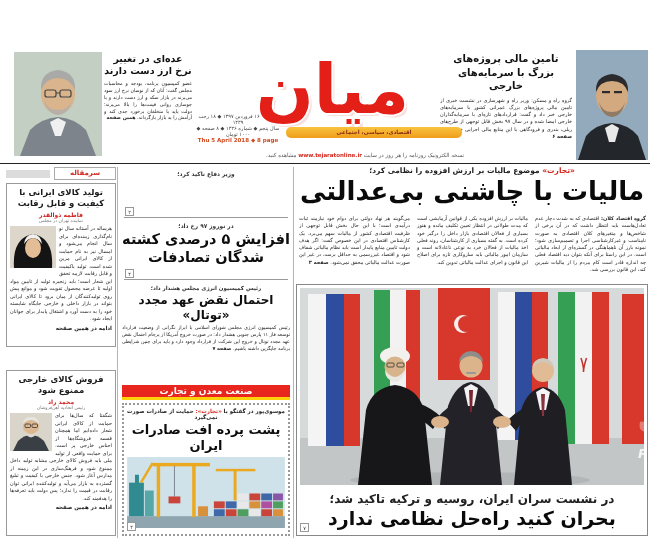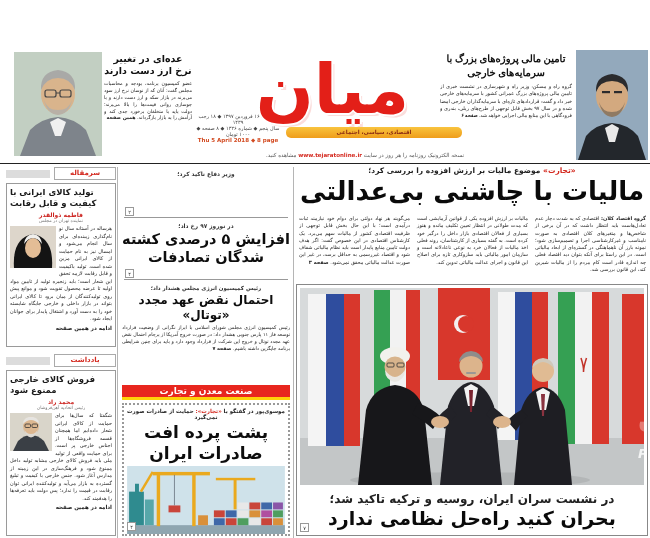--- a/index.html
+++ b/index.html
@@ -10,21 +10,21 @@
   .hl { font-weight:bold; color:#111; }
   .red { color:#d42a20; }
   .pagebox { position:absolute; left:3px; bottom:3px; width:9px; height:9px; border:1px solid #999; background:#fff; font-size:5px; line-height:8px; text-align:center; color:#333; }
   .vrule { position:absolute; top:167px; height:371px; width:0; border-left:1px solid #b5b5b5; }
   .hdiv { position:absolute; height:0; border-top:1px solid #999; }
   .labelrow { height:13px; }
   .labelrow .bar { position:absolute; right:66px; left:0; top:3px; height:8px; background:#dcdcdc; }
   .labelrow .lbox { position:absolute; right:0; top:0; width:62px; height:13px; border:1px solid #aaa; background:#fff;
                     font-size:7px; line-height:11px; text-align:center; font-weight:bold; color:#d42a20; }
   .sidebox { border:1px solid #9a9a9a; background:#fff; padding:3px; overflow:hidden; }
-  .sidebox .shl { font-size:8.5px; font-weight:bold; text-align:left; line-height:1.3; }
+  .sidebox .shl { font-size:8.5px; font-weight:bold; text-align:center; line-height:1.3; }
   .sidebox .auth { font-size:6px; font-weight:bold; color:#cc2420; text-align:center; margin-top:2px; }
   .sidebox .role { font-size:4.5px; color:#777; text-align:center; margin-bottom:2px; }
   .sidebox .floatimg { float:left; margin:1px 3px 1px 0; }
   .sidebox p { font-size:5px; line-height:1.5; text-align:justify; color:#222; }
   .sidebox .more { font-size:5.5px; font-weight:bold; margin-top:2px; }
   .midkick { font-size:5.8px; font-weight:bold; color:#333; text-align:center; }
   .midhl { font-weight:bold; text-align:center; line-height:1.22; color:#0d0d0d; }
   .smallbody { font-size:5px; line-height:1.45; text-align:justify; color:#222; }
   .bold { font-weight:bold; }
 </style>
@@ -73,21 +73,21 @@
       <rect width="72" height="110" fill="#93a9bc"></rect>
       <path d="M2,110 L10,86 Q20,74 36,73 Q52,74 62,86 L70,110 Z" fill="#23272c"></path>
       <path d="M29,78 L36,74 L43,78 L39,92 L33,92 Z" fill="#e9e9e9"></path>
       <ellipse cx="36" cy="46" rx="16" ry="19" fill="#d3a97f"></ellipse>
       <path d="M20,42 Q19,26 36,24 Q53,26 52,42 Q48,31 36,31 Q24,31 20,42 Z" fill="#2b2b2d"></path>
       <rect x="26" y="41" width="8" height="2.2" fill="#2b2b2d"></rect>
       <rect x="38" y="41" width="8" height="2.2" fill="#2b2b2d"></rect>
       <path d="M23,52 Q26,66 36,67 Q46,66 49,52 Q46,62 36,62 Q26,62 23,52 Z" fill="#8f7a63"></path>
     </svg>
   </div>
-  <div class="abs" style="left:440px; top:52px; width:132px; height:110px; overflow:hidden;font-family:Liberation Serif, serif;">
+  <div class="abs" style="left:440px; top:52px; width:132px; height:110px; overflow:hidden;">
     <div class="hl center" style="font-size:10px; line-height:1.35;">تامین مالی پروژه‌های بزرگ با سرمایه‌های خارجی</div>
     <p class="smallbody" style="margin-top:4px;"><span>گروه راه و مسکن: وزیر راه و شهرسازی در نشست خبری از تامین مالی پروژه‌های بزرگ عمرانی کشور با سرمایه‌های خارجی خبر داد و گفت: قراردادهای تازه‌ای با سرمایه‌گذاران خارجی امضا شده و در سال ۹۷ بخش قابل توجهی از طرح‌های ریلی، بندری و فرودگاهی با این منابع مالی اجرایی خواهد شد.</span> <b>صفحه ۶</b></p>
   </div>
 
   <div class="abs" style="left:0; top:163px; width:650px; border-top:1.5px solid #222;"></div>
   <div class="vrule" style="left:117px;"></div>
   <div class="vrule" style="left:293px;"></div>
 
   <div class="abs labelrow" style="left:6px; top:167px; width:110px;">
     <div class="bar"></div>
@@ -102,24 +102,20 @@
         <rect width="46" height="42" fill="#ddd6cb"></rect>
         <path d="M4,42 Q2,12 23,8 Q44,12 42,42 Z" fill="#141414"></path>
         <ellipse cx="23" cy="22" rx="8" ry="10" fill="#e3bd96"></ellipse>
         <path d="M14,18 Q15,9 23,8 Q31,9 32,18 Q28,12 23,12 Q18,12 14,18 Z" fill="#f0efec"></path>
       </svg>
     </div>
     <p>هرساله در آستانه سال نو نام‌گذاری زیبنده‌ای برای سال انجام می‌شود و امسال نیز به نام حمایت از کالای ایرانی مزین شده است. تولید باکیفیت و قابل رقابت لازمه تحقق این شعار است؛ باید زنجیره تولید از تامین مواد اولیه تا عرضه محصول تقویت شود و موانع پیش روی تولیدکنندگان از میان برود تا کالای ایرانی بتواند در بازار داخلی و خارجی جایگاه شایسته خود را به دست آورد و اشتغال پایدار برای جوانان ایجاد شود.</p>
     <div class="more">ادامه در همین صفحه</div>
   </div>
 
-  <div class="abs labelrow" style="left:6px; top:354px; width:110px;">
-    <div class="bar"></div>
-    <div class="lbox">یادداشت</div>
-  </div>
   <div class="abs sidebox" style="left:6px; top:370px; width:110px; height:166px;">
     <div class="shl">فروش کالای خارجی ممنوع شود</div>
     <div class="auth">محمد راد</div>
     <div class="role">رئیس اتحادیه آهن‌فروشان</div>
     <div class="floatimg">
       <svg viewBox="0 0 42 38" width="42" height="38">
         <rect width="42" height="38" fill="#d9d5ca"></rect>
         <path d="M3,38 L8,28 Q14,22 21,22 Q28,22 34,28 L39,38 Z" fill="#3a3f45"></path>
         <ellipse cx="21" cy="13" rx="8" ry="9.5" fill="#dcb790"></ellipse>
         <path d="M13,11 Q13,4 21,3.5 Q29,4 29,11 Q25,7 21,7 Q17,7 13,11 Z" fill="#e6e4e0"></path>
@@ -155,21 +151,21 @@
     <p class="smallbody" style="margin-top:3px; font-size:4.8px;"><span>رئیس کمیسیون انرژی مجلس شورای اسلامی با ابراز نگرانی از وضعیت قرارداد توسعه فاز ۱۱ پارس جنوبی هشدار داد: در صورت خروج آمریکا از برجام احتمال نقض عهد مجدد توتال و خروج این شرکت از قرارداد وجود دارد و باید برای چنین شرایطی برنامه جایگزین داشته باشیم. </span><b>صفحه ۷</b></p>
   </div>
   <div class="abs" style="left:122px; top:397px; width:168px; height:3px; background:#ffd10a;"></div>
 
   <div class="abs" style="left:122px; top:403px; width:168px; height:133px; border:2px dotted #999; background:#fff; overflow:hidden;">
     <div class="center" style="font-size:5.5px; font-weight:bold; margin-top:3px; color:#222;">
       <span>موسوی‌پور در گفتگو با</span>
       <span class="red">«تجارت»:</span>
       <span>حمایت از صادرات صورت نمی‌گیرد</span>
     </div>
-    <div class="midhl" style="font-size:17px; margin-top:2px;">پشت پرده افت صادرات ایران</div>
+    <div class="midhl" style="font-size:13px; margin-top:2px;">پشت پرده افت صادرات ایران</div>
     <div style="margin:3px auto 0; width:158px;">
       <svg viewBox="0 0 160 72" width="158" height="71">
         <rect width="160" height="72" fill="#cfe2ea"></rect>
         <rect y="60" width="160" height="12" fill="#8fa6b0"></rect>
         <rect x="2" y="26" width="15" height="34" fill="#2f8b8f"></rect>
         <rect x="18" y="34" width="9" height="26" fill="#57a7a9"></rect>
         <rect x="8" y="18" width="4" height="10" fill="#2f8b8f"></rect>
         <rect x="26" y="6" width="58" height="3.5" fill="#eaa91e"></rect>
         <rect x="30" y="9" width="3.5" height="52" fill="#eaa91e"></rect>
         <rect x="66" y="9" width="3.5" height="52" fill="#eaa91e"></rect>
@@ -197,21 +193,21 @@
             <rect x="148" y="53" width="10" height="7" fill="#d9903a"></rect>
           <rect x="72" y="50" width="10" height="10" fill="#d9903a"></rect>
         </g>
       </svg>
     </div>
     <div class="pagebox">۴</div>
   </div>
 
   <div class="abs center" style="left:297px; top:166px; width:350px; font-size:7.5px; font-weight:bold; color:#222;">
     <span class="red">«تجارت»</span>
-    <span>موضوع مالیات بر ارزش افزوده را بررسی کرد؛</span>
+    <span>موضوع مالیات بر ارزش افزوده را نظامی کرد؛</span>
   </div>
   <div class="abs center" style="left:297px; top:176px; width:350px; font-size:26px; font-weight:bold; color:#0a0a0a;">مالیات با چاشنی بی‌عدالتی</div>
   <div class="abs" style="left:299px; top:215px; width:347px; height:66px; display:flex; gap:7px; overflow:hidden;">
     <p class="smallbody" style="flex:1;"><b>گروه اقتصاد کلان:</b> <span>اقتصادی که به شدت دچار عدم تعادل‌هاست باید انتظار داشت که در آن برخی از شاخص‌ها و متغیرهای کلان اقتصادی به صورت نامناسب و غیرکارشناسی اجرا و تصمیم‌سازی شود؛ نمونه بارز آن ناهماهنگی در گستره‌ای از ابعاد مالیاتی است. در این راستا برای آنکه بتوان دید اقتصاد فعلی چه اندازه قادر است کام مردم را از مالیات شیرین کند، این قانون بررسی شد.</span></p>
     <p class="smallbody" style="flex:1;">مالیات بر ارزش افزوده یکی از قوانین آزمایشی است که مدت طولانی در انتظار تعیین تکلیف مانده و هنوز بسیاری از فعالان اقتصادی بازار داخل را درگیر خود کرده است. به گفته بسیاری از کارشناسان، روند فعلی اخذ مالیات از فعالان خرد به نوعی ناعادلانه است و سازمان امور مالیاتی باید سازوکاری تازه برای اصلاح این قانون و اجرای عدالت مالیاتی تدوین کند.</p>
     <p class="smallbody" style="flex:1;"><span>می‌گویند هر نهاد دولتی برای دوام خود نیازمند ثبات درآمدی است؛ با این حال بخش قابل توجهی از ظرفیت اقتصادی کشور از مالیات سهم می‌برد. یک کارشناس اقتصادی در این خصوص گفت: اگر هدف دولت تامین منابع پایدار است باید نظام مالیاتی شفاف شود و اقتصاد غیررسمی به حداقل برسد، در غیر این صورت عدالت مالیاتی محقق نمی‌شود. </span><b>صفحه ۳</b></p>
   </div>
 
   <div class="abs" style="left:296px; top:284px; width:352px; height:252px; border:1px solid #888; background:#fff; padding:3px; overflow:hidden;">
     <svg viewBox="0 0 344 197" width="344" height="197" preserveAspectRatio="none">

